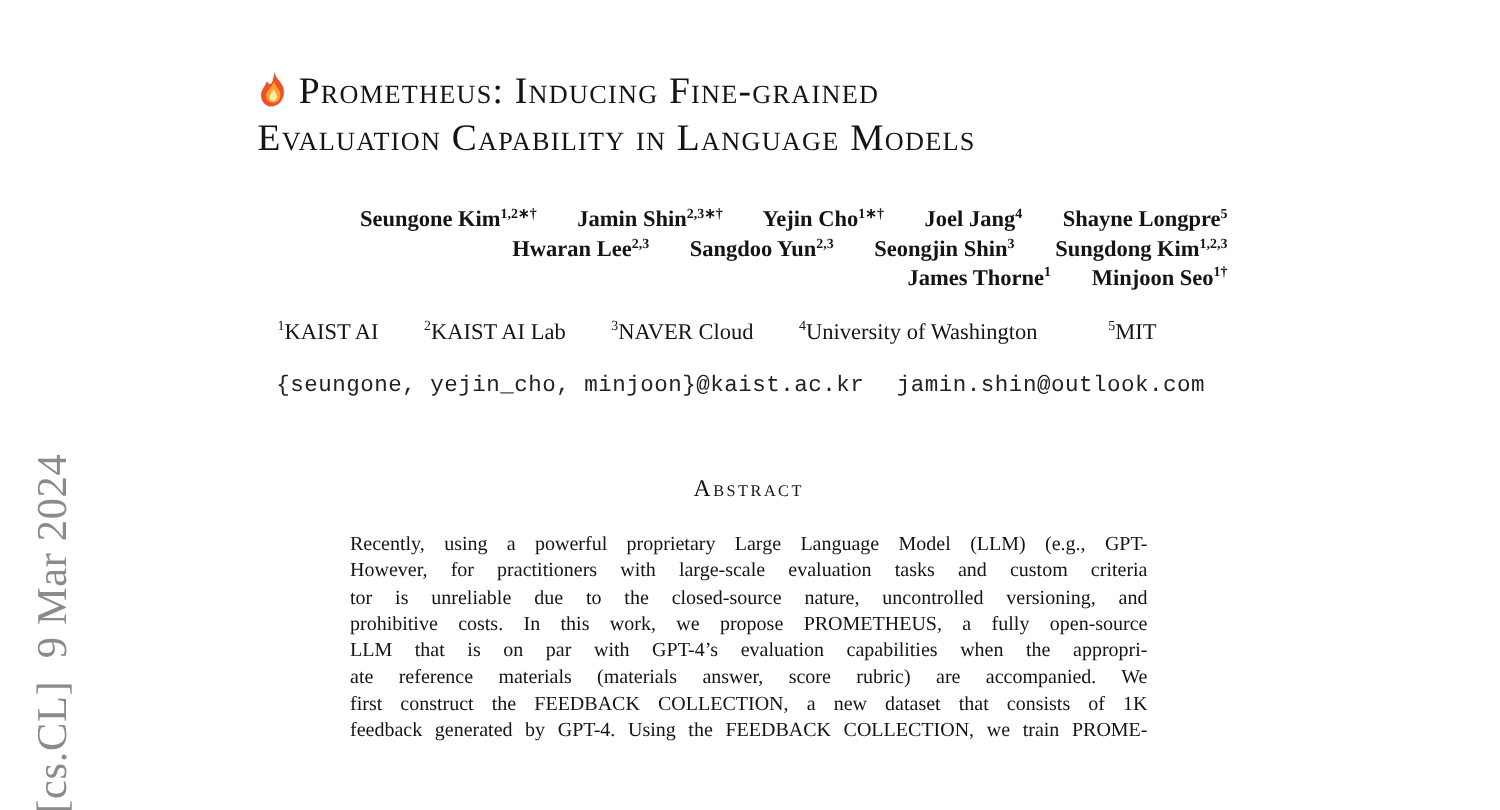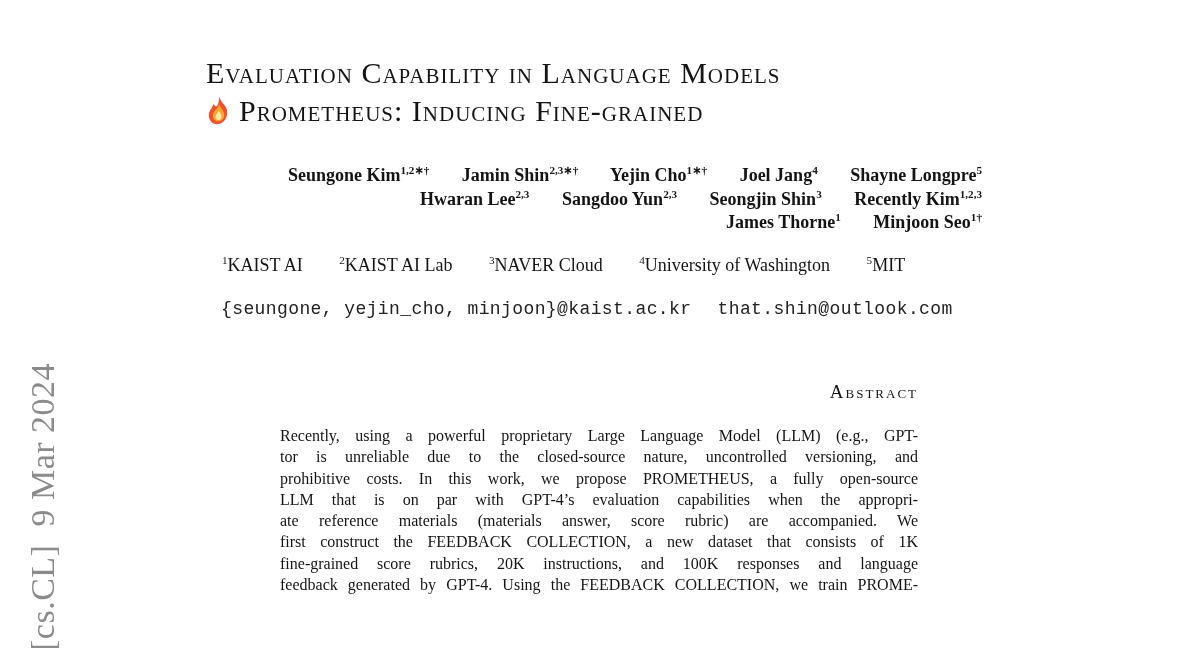--- a/index.html
+++ b/index.html
@@ -68,42 +68,42 @@
   
   .affil-block {
     position: absolute;
     left: 222px;
     top: 255px;
     width: 760px;
     font-size: 18px;
     color: #141414;
   }
   .affil { margin-right: 32px; white-space: nowrap; }
-  .affil:last-child { margin-right: 0; }
+  .affil:last-child { margin-right: 0; margin-left: 20px; }
 
   
   .email-line {
     position: absolute;
     left: 221px;
     top: 299px;
     font-family: "Liberation Mono", monospace;
     font-size: 18px;
     letter-spacing: 0.4px;
     color: #222222;
     white-space: pre;
   }
   .email-outlook { margin-left: 26px; }
 
   
   .abstract-heading {
     position: absolute;
     left: 280px;
     top: 381px;
     width: 638px;
-    text-align: right;
+    text-align: center;
     font-size: 19px;
     font-variant: small-caps;
     letter-spacing: 2px;
     color: #141414;
   }
   .abstract-body {
     position: absolute;
     left: 280px;
     top: 425px;
     width: 638px;
@@ -121,67 +121,67 @@
 </style>
 </head>
 <body>
 
 <div class="page">
 
   <div class="arxiv-stamp">[cs.CL]  9 Mar 2024</div>
 
   <div class="title-block">
     <div class="title-line">
-      <span>Evaluation Capability in Language Models</span>
-    </div>
-    <div class="title-line">
       <svg class="flame" viewBox="0 0 24 28" aria-hidden="true">
         <path fill="#ee512c" d="M12.4 0.4 C13.1 5.2 17.7 7.7 19.1 12.1 C20.5 16.7 19.1 21.7 15.4 24.5 C13.1 26.2 10.2 26.8 7.7 25.9 C4.4 24.7 2.5 21.6 2.5 18 C2.5 13.7 5.6 11.3 6.9 7.5 C7.8 9.2 9.1 10.1 10.2 9 C11.6 7.6 12 3.4 12.4 0.4 Z"></path>
         <path fill="#fca32b" d="M12.2 7.8 C13.6 11.6 16.5 13.4 16.9 17 C17.3 20.6 14.8 23.5 11.5 23.5 C8.4 23.5 6.1 21.2 6.3 18.1 C6.5 14.5 10.5 12.2 12.2 7.8 Z"></path>
         <path fill="#ffe9a8" d="M12 13.5 C13 15.8 14.4 16.9 14.4 19.1 C14.4 21.1 13.1 22.4 11.5 22.4 C9.9 22.4 8.7 21.1 8.8 19.3 C8.9 17 11 15.7 12 13.5 Z"></path>
       </svg><span>Prometheus: Inducing Fine-grained</span>
+    </div>
+    <div class="title-line">
+      <span>Evaluation Capability in Language Models</span>
     </div>
   </div>
 
   <div class="authors-block">
     <div class="author-row">
       <span class="author"><span>Seungone Kim</span><sup>1,2∗†</sup></span>
       <span class="author"><span>Jamin Shin</span><sup>2,3∗†</sup></span>
       <span class="author"><span>Yejin Cho</span><sup>1∗†</sup></span>
       <span class="author"><span>Joel Jang</span><sup>4</sup></span>
       <span class="author"><span>Shayne Longpre</span><sup>5</sup></span>
     </div>
     <div class="author-row">
       <span class="author"><span>Hwaran Lee</span><sup>2,3</sup></span>
       <span class="author"><span>Sangdoo Yun</span><sup>2,3</sup></span>
       <span class="author"><span>Seongjin Shin</span><sup>3</sup></span>
-      <span class="author"><span>Recently Kim</span><sup>1,2,3</sup></span>
+      <span class="author"><span>Sungdong Kim</span><sup>1,2,3</sup></span>
     </div>
     <div class="author-row">
       <span class="author"><span>James Thorne</span><sup>1</sup></span>
       <span class="author"><span>Minjoon Seo</span><sup>1†</sup></span>
     </div>
   </div>
 
   <div class="affil-block">
     <span class="affil"><sup>1</sup><span>KAIST AI</span></span>
     <span class="affil"><sup>2</sup><span>KAIST AI Lab</span></span>
     <span class="affil"><sup>3</sup><span>NAVER Cloud</span></span>
     <span class="affil"><sup>4</sup><span>University of Washington</span></span>
     <span class="affil"><sup>5</sup><span>MIT</span></span>
   </div>
 
-  <div class="email-line"><span class="email-kaist">{seungone, yejin_cho, minjoon}@kaist.ac.kr</span><span class="email-outlook">that.shin@outlook.com</span></div>
+  <div class="email-line"><span class="email-kaist">{seungone, yejin_cho, minjoon}@kaist.ac.kr</span><span class="email-outlook">jamin.shin@outlook.com</span></div>
 
   <div class="abstract-heading">Abstract</div>
 
   <div class="abstract-body">
     <div class="abs-line">Recently, using a powerful proprietary Large Language Model (LLM) (e.g., GPT-</div>
+    <div class="abs-line">However, for practitioners with large-scale evaluation tasks and custom criteria</div>
     <div class="abs-line">tor is unreliable due to the closed-source nature, uncontrolled versioning, and</div>
     <div class="abs-line">prohibitive costs. In this work, we propose PROMETHEUS, a fully open-source</div>
     <div class="abs-line">LLM that is on par with GPT-4’s evaluation capabilities when the appropri-</div>
     <div class="abs-line">ate reference materials (materials answer, score rubric) are accompanied. We</div>
     <div class="abs-line">first construct the FEEDBACK COLLECTION, a new dataset that consists of 1K</div>
-    <div class="abs-line">fine-grained score rubrics, 20K instructions, and 100K responses and language</div>
     <div class="abs-line">feedback generated by GPT-4. Using the FEEDBACK COLLECTION, we train PROME-</div>
   </div>
 
 </div>
 
 </body></html>

